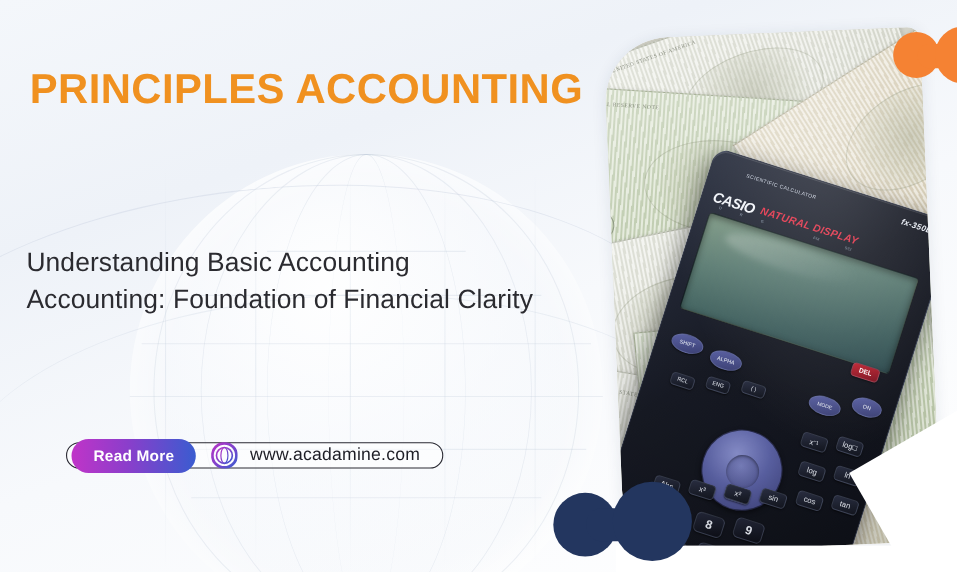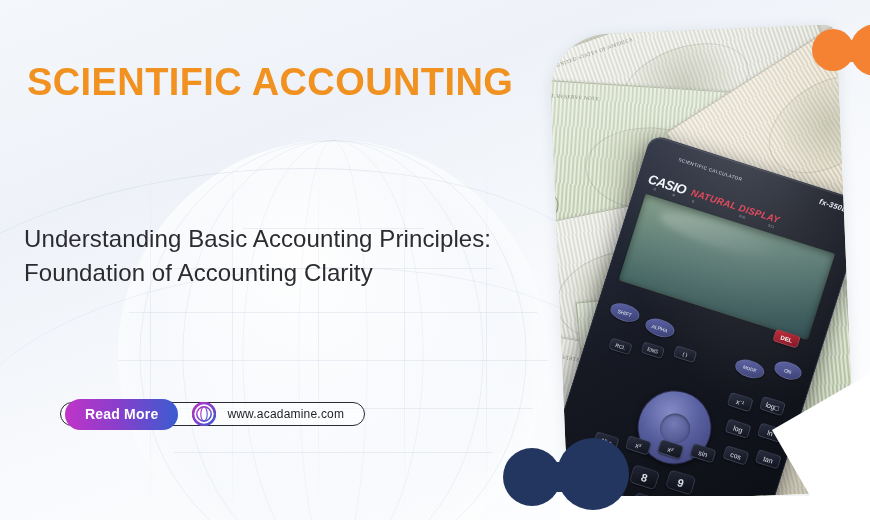--- a/index.html
+++ b/index.html
@@ -135,21 +135,21 @@
     letter-spacing:.2px;
     cursor:pointer;
     display:flex; align-items:center; justify-content:center;
     font-family:"Liberation Sans", sans-serif;
   }
   #globe-icon {
     width:24px; height:24px; margin-left:14px; flex:0 0 auto;
   }
   #site-url {
     margin-left:11px;
-    font-size:12px; font-weight:400;
+    font-size:16px; font-weight:400;
     color:#1E1E26; letter-spacing:.2px;
     white-space:nowrap;
   }
 
   
   #photo-card {
     position:absolute;
     left:558px; top:30px;
     width:288px; height:468px;
     border-radius:58px 12px 12px 58px;
@@ -461,22 +461,22 @@
       <i class="bar"></i>
       <i class="c2"></i>
   </div>
   <div class="peanut" id="shape-navy">
     <i class="c1"></i>
       <i class="bar"></i>
       <i class="c2"></i>
   </div>
 
   <div class="content">
-    <h1 id="title-primary">SCIENTIFIC ACCOUNTING</h1>
-    <p id="subtitle">Understanding Basic Accounting Principles: Foundation of Accounting Clarity</p>
+    <h1 id="title-primary">PRINCIPLES ACCOUNTING</h1>
+    <p id="subtitle">Understanding Basic Accounting Accounting: Foundation of Financial Clarity</p>
 
     <div id="cta-pill">
       <button id="read-more-button">Read More</button>
 
       <svg id="globe-icon" viewBox="0 0 24 24">
         <defs>
           <linearGradient id="gring" x1="0" y1="0" x2="1" y2="1">
             <stop offset="0%" stop-color="#B733C6"></stop>
             <stop offset="55%" stop-color="#7B45CC"></stop>
             <stop offset="100%" stop-color="#3A5CD0"></stop>

